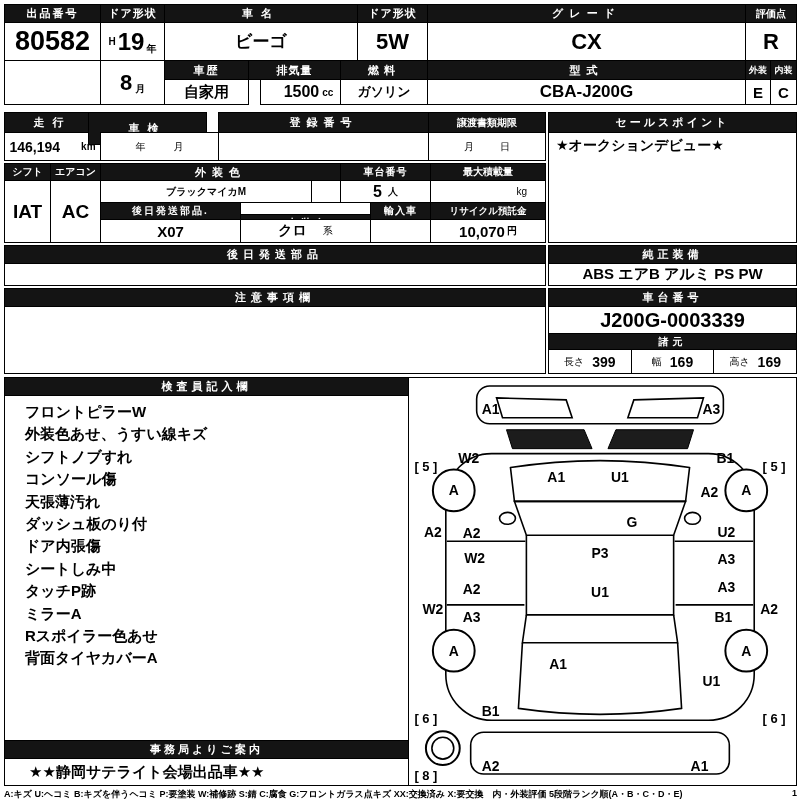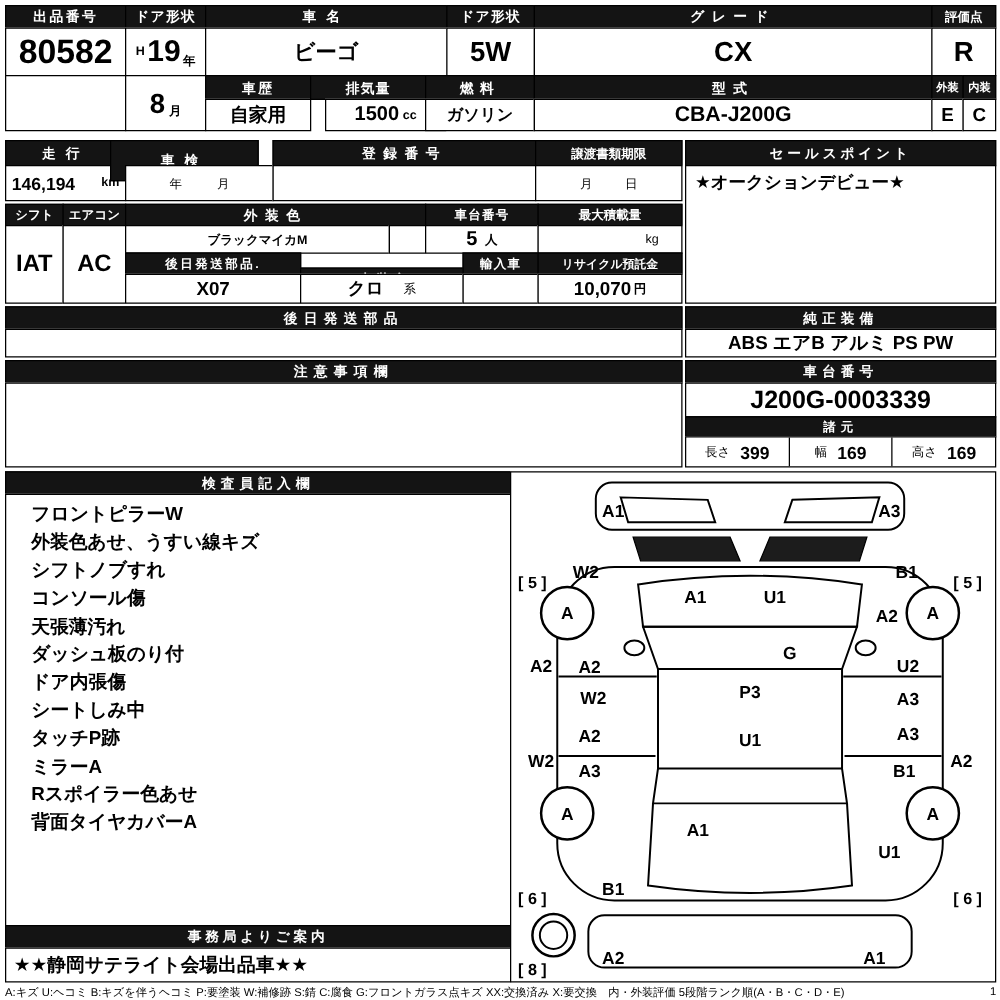--- a/index.html
+++ b/index.html
@@ -15,21 +15,21 @@
   .note { font-size:15px; font-weight:600; line-height:22.4px; white-space:nowrap;margin-left:12px; }
   .dimgrp { border-left:1px solid #000; height:100%; display:flex; align-items:center; justify-content:center; gap:8px; flex:1; }
   .dimgrp:first-child { border-left:none; }
   #diagram-box { padding:0; }
   #diagram-svg { width:100%; height:100%; display:block; }
   #diagram-svg .ol { fill:none; stroke:#000; stroke-width:1.6; }
   #diagram-svg .dark { fill:#1c1c1c; stroke:#000; stroke-width:1; }
   #diagram-svg .wh { fill:#fff; stroke:#000; stroke-width:2; }
   #diagram-svg text { font-family:"Liberation Sans","DejaVu Sans",sans-serif; font-weight:bold; font-size:14px; text-anchor:middle; }
   #diagram-svg text.bracket { font-size:13px; }
-  .legend-row { position:absolute; left:4px; top:788px; width:793px; height:12px; display:flex; justify-content:space-between; font-size:9px; white-space:nowrap; overflow:hidden; }
+  .legend-row { position:absolute; left:4px; top:788px; width:793px; height:12px; display:flex; justify-content:space-between; font-size:9px; white-space:nowrap; overflow:hidden;font-weight:bold; }
 </style>
 </head>
 <body>
 
 <div>
 
   <div class="c hdr" style="left:4px;top:4px;width:97px;height:19px">出品番号</div>
   <div class="c val" style="left:4px;top:22px;width:97px;height:39px;font-size:27px">80582</div>
   <div class="c" style="left:4px;top:60px;width:97px;height:45px"></div>
 
@@ -176,21 +176,21 @@
       <div class="note">ダッシュ板のり付</div>
       <div class="note">ドア内張傷</div>
       <div class="note">シートしみ中</div>
       <div class="note">タッチP跡</div>
       <div class="note">ミラーA</div>
       <div class="note">Rスポイラー色あせ</div>
       <div class="note">背面タイヤカバーA</div>
     </div>
 
   <div class="c hdr" style="left:4px;top:740px;width:405px;height:19px;letter-spacing:3px">事務局よりご案内</div>
-  <div class="c val left" style="left:4px;top:758px;width:405px;height:28px;font-size:15px;padding-left:6px">★★静岡サテライト会場出品車★★</div>
+  <div class="c val left" style="left:4px;top:758px;width:405px;height:28px;font-size:15px;padding-left:24px">★★静岡サテライト会場出品車★★</div>
 
   <div class="c" id="diagram-box" style="left:408px;top:377px;width:389px;height:409px">
     <svg id="diagram-svg" viewBox="0 0 389 409" preserveAspectRatio="none">
 
       <rect class="ol" x="68" y="8" width="248" height="38" rx="13"></rect>
       <polygon class="ol" points="88,20 158,22 164,40 94,40"></polygon>
       <polygon class="ol" points="226,22 296,20 290,40 220,40"></polygon>
       <polygon class="dark" points="98,52 176,52 184,71 104,71"></polygon>
       <polygon class="dark" points="286,52 208,52 200,71 280,71"></polygon>
 

